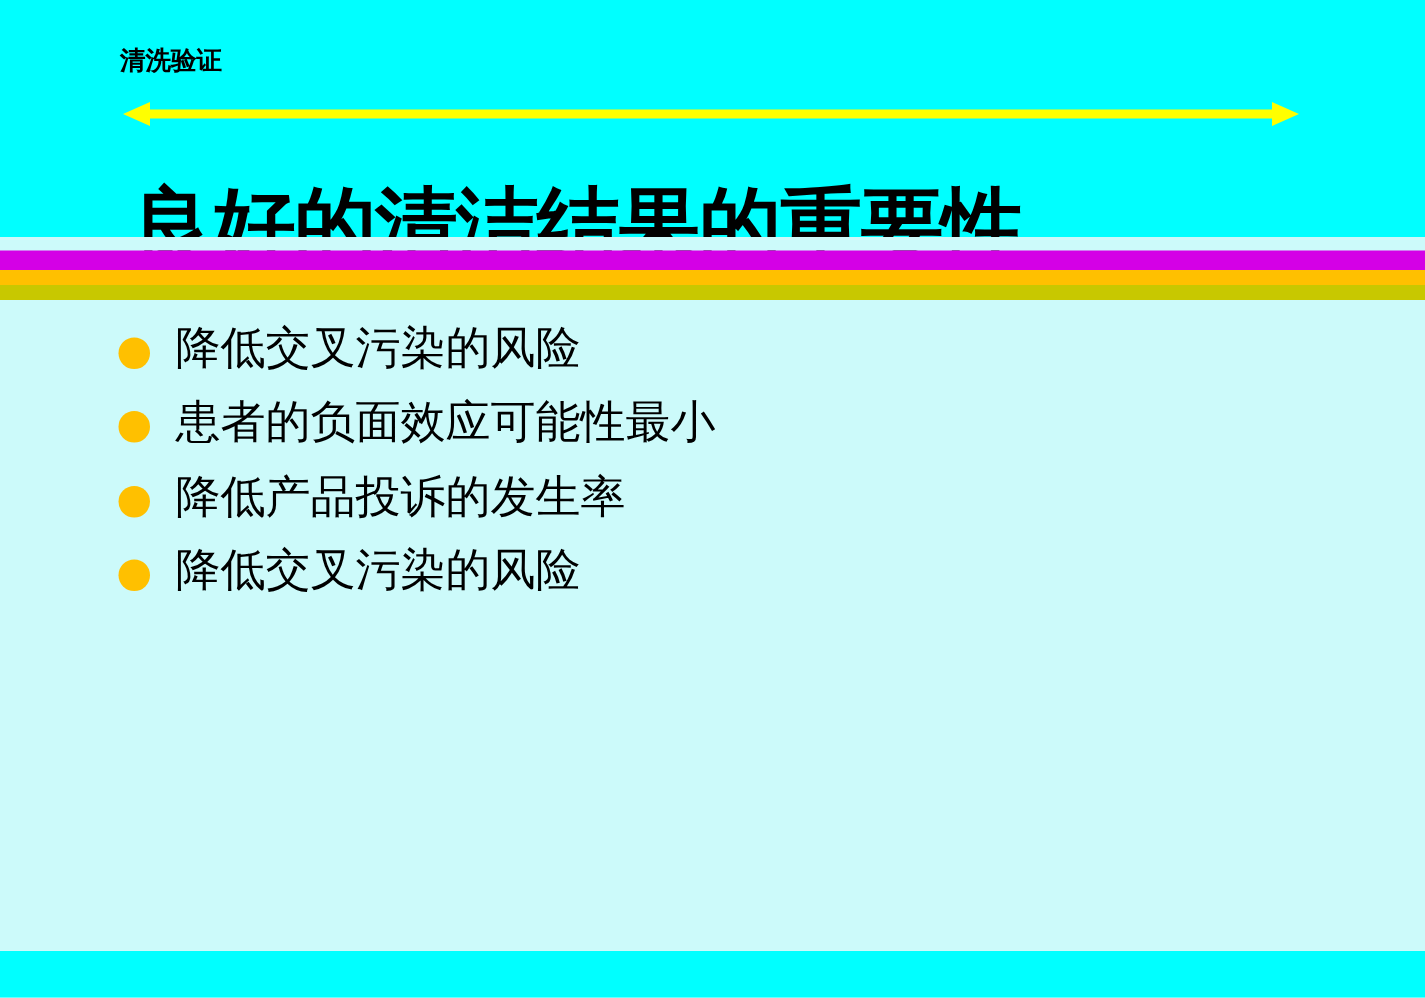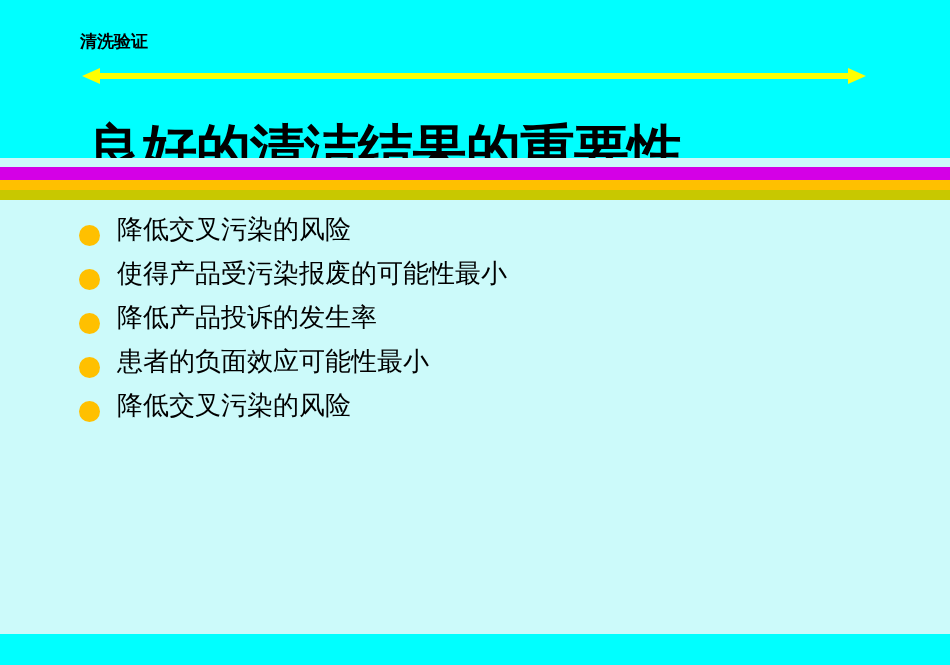--- a/index.html
+++ b/index.html
@@ -89,21 +89,21 @@
     top: 12px;
     width: 860px;
     margin: 0;
     padding: 0;
     list-style: none;
   }
   .bullet-item {
     position: relative;
     padding-left: 45px;
     margin-bottom: 8px;
-    font-size: 26px;
+    font-size: 30px;
     line-height: 1.38;
     color: #000000;
   }
   .bullet-item .dot {
     position: absolute;
     left: 7px;
     top: 13px;
     width: 21px;
     height: 21px;
     border-radius: 50%;
@@ -158,33 +158,29 @@
   <div class="band band-olive"></div>
 
   <div class="body-area">
     <ul class="bullet-list">
 
       <li class="bullet-item">
         <span class="dot"></span>
         <span class="bullet-text">降低交叉污染的风险</span>
       </li>
 
+
       <li class="bullet-item">
         <span class="dot"></span>
-        <span class="bullet-text">使得产品受污染报废的可能性最小</span>
+        <span class="bullet-text">患者的负面效应可能性最小</span>
       </li>
 
       <li class="bullet-item">
         <span class="dot"></span>
         <span class="bullet-text">降低产品投诉的发生率</span>
-      </li>
-
-      <li class="bullet-item">
-        <span class="dot"></span>
-        <span class="bullet-text">患者的负面效应可能性最小</span>
       </li>
 
 
       <li class="bullet-item">
         <span class="dot"></span>
         <span class="bullet-text">降低交叉污染的风险</span>
       </li>
 
     </ul>
   </div>

